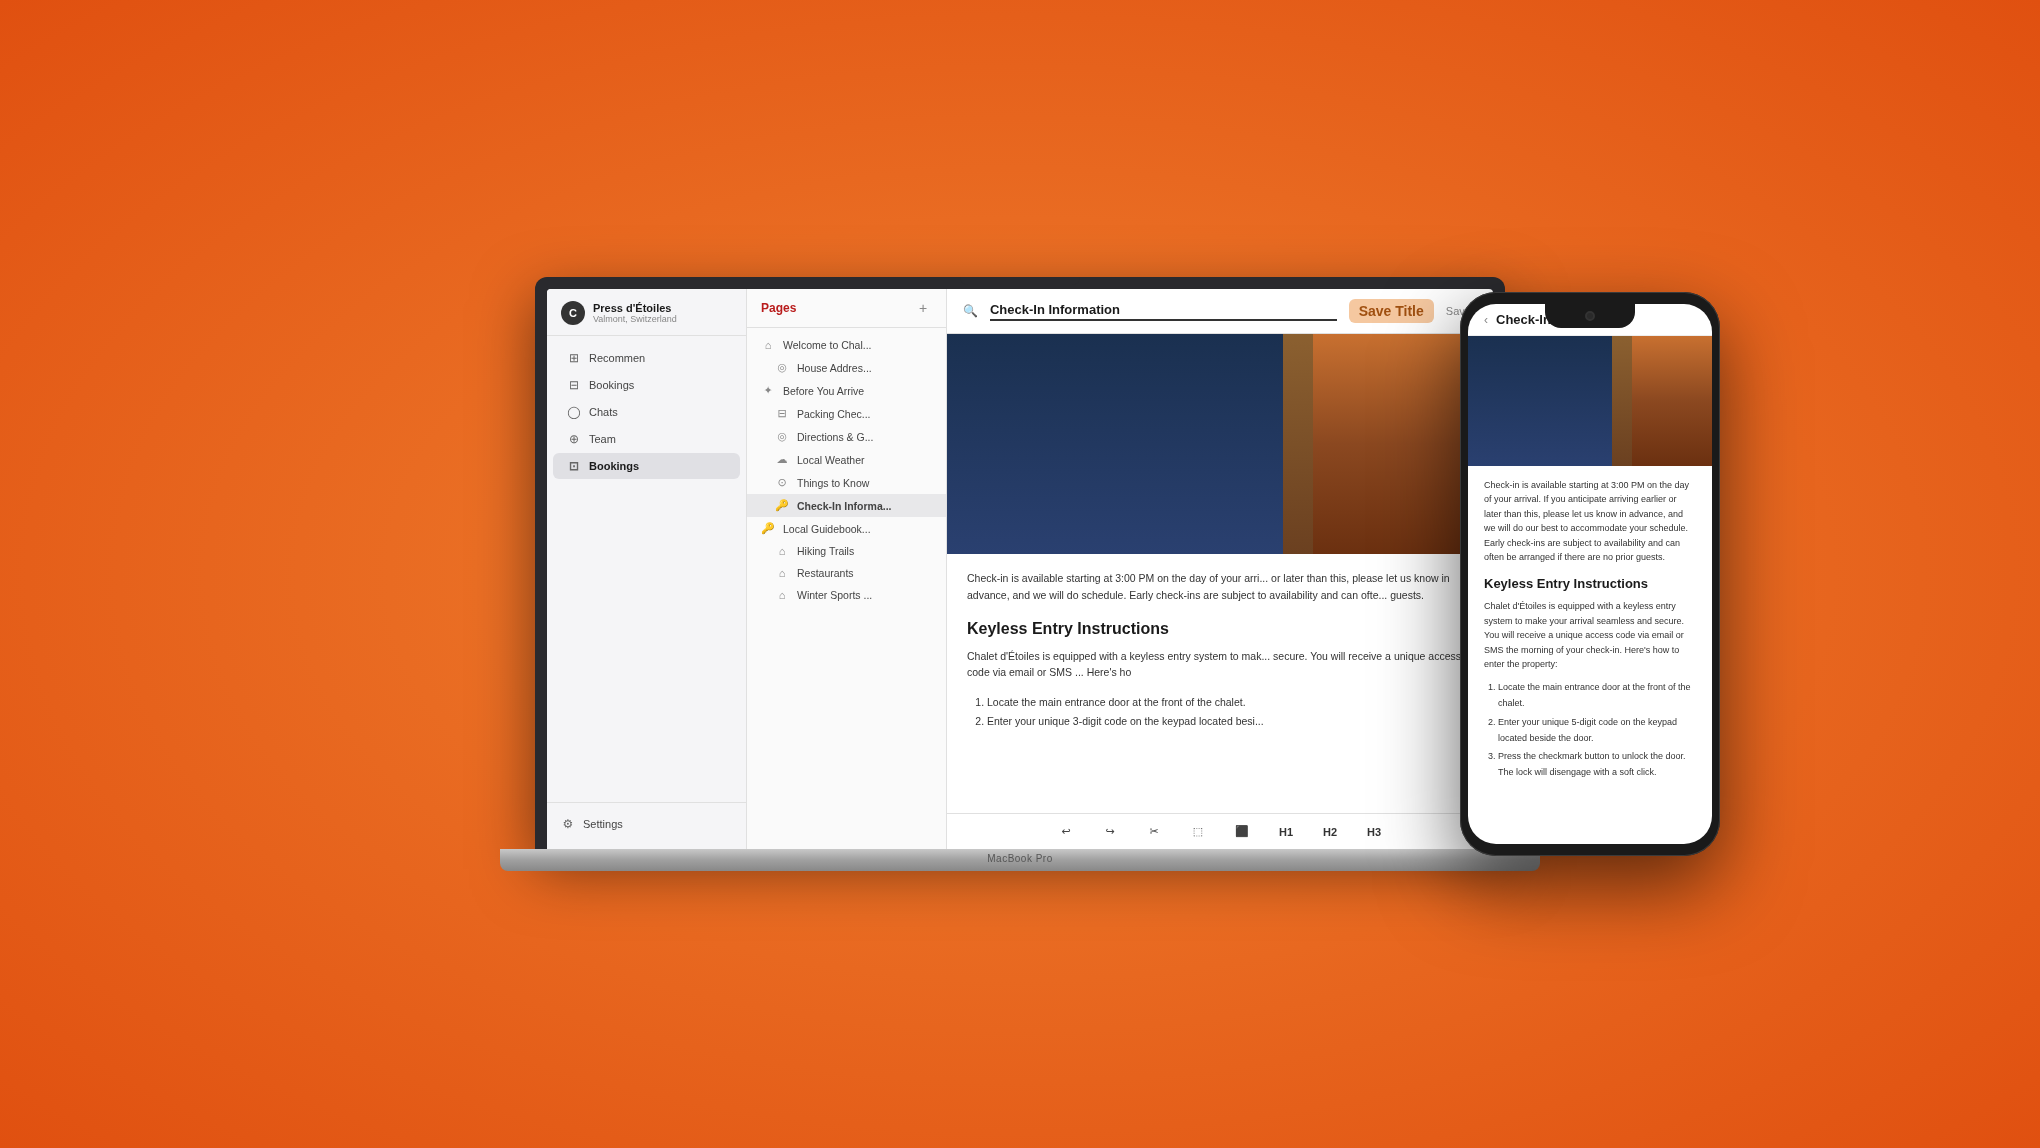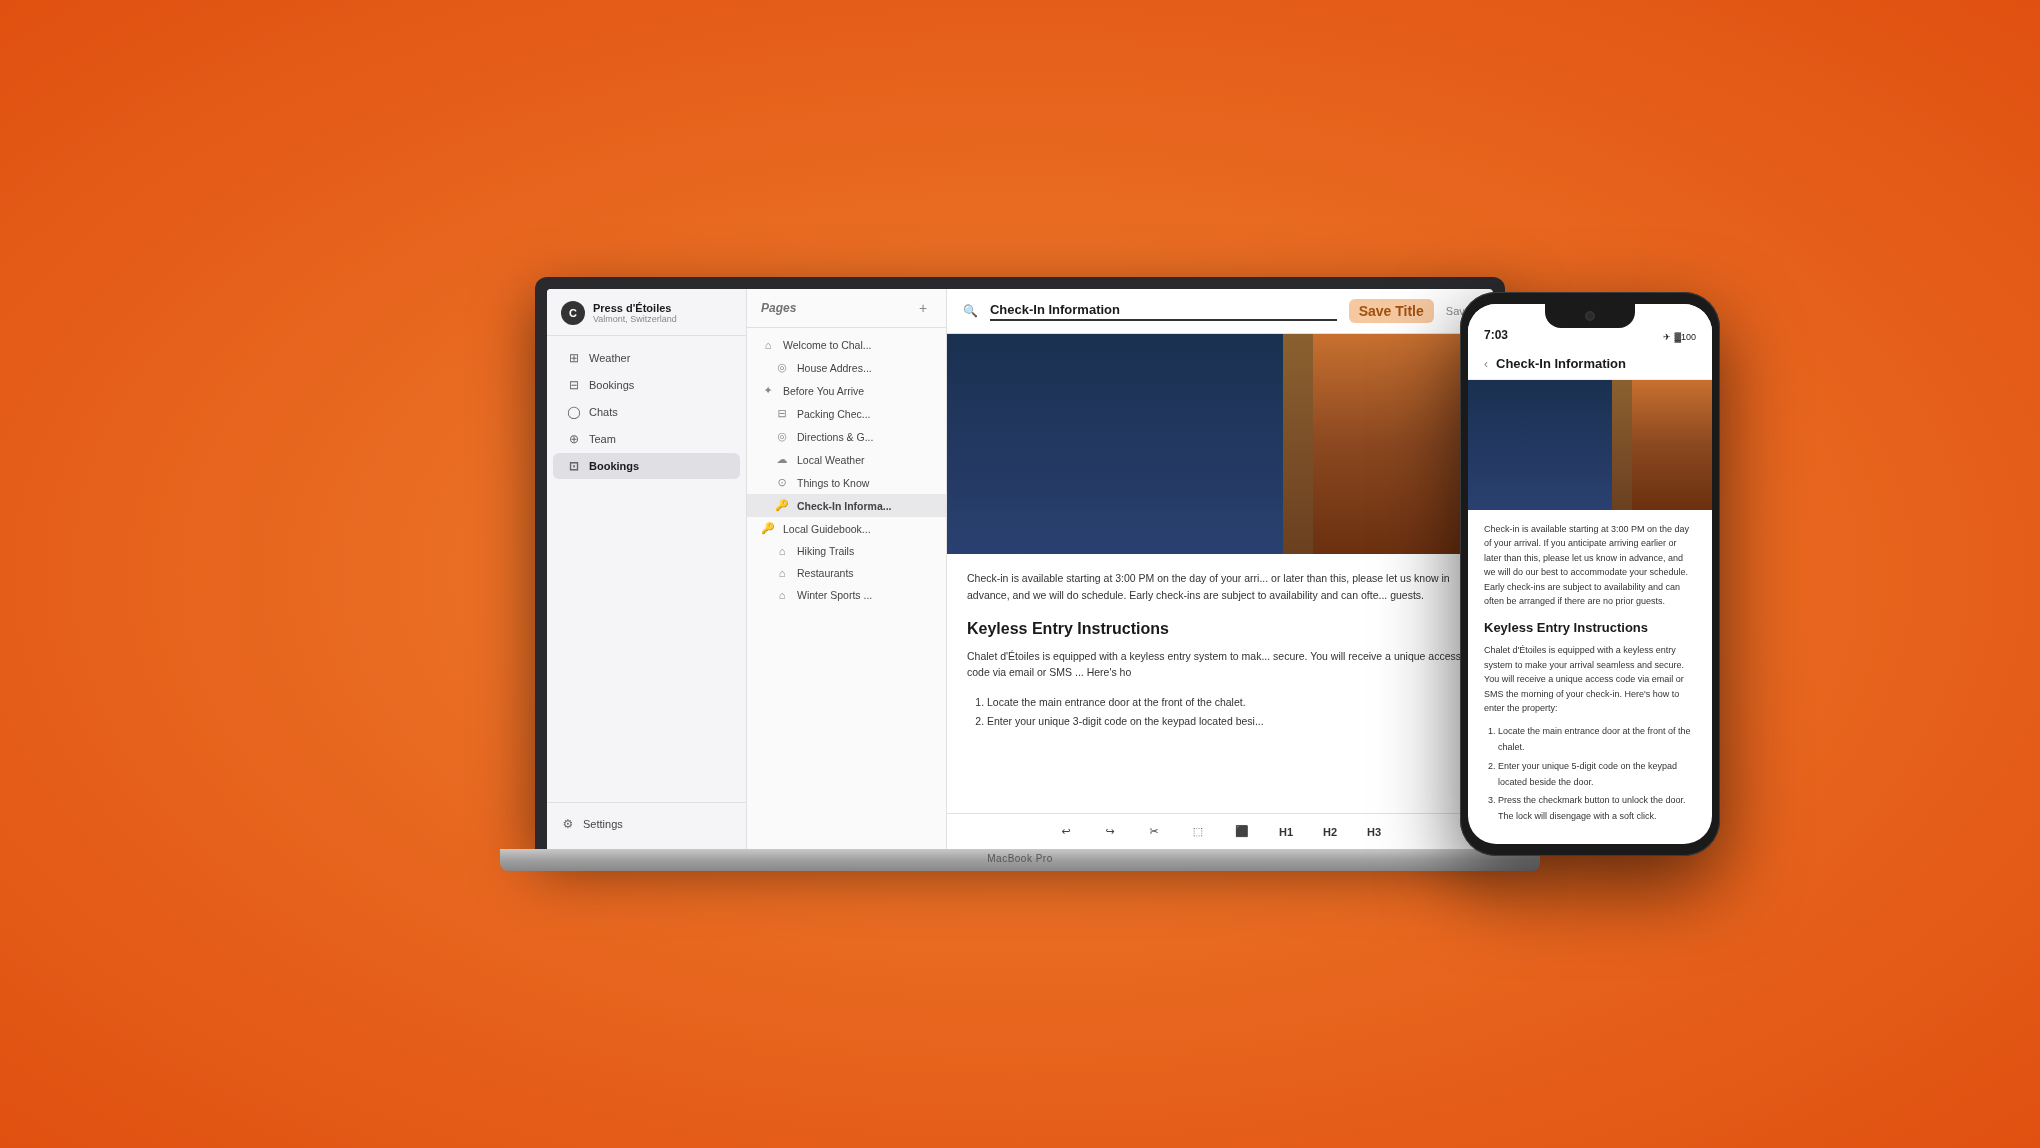--- a/index.html
+++ b/index.html
@@ -184,21 +184,21 @@
     }
 
     .pages-header {
       padding: 10px 14px;
       border-bottom: 1px solid #e0e0e0;
       display: flex;
       align-items: center;
       justify-content: space-between;
     }
 
-    .pages-title { font-size: 12px; font-weight: 600; color: #737373; font-style: italic; }
+    .pages-title { font-size: 12px; font-weight: 600; color: #b91c1c; }
 
     .pages-add {
       width: 18px;
       height: 18px;
       display: flex;
       align-items: center;
       justify-content: center;
       color: #888;
       font-size: 14px;
       cursor: pointer;
@@ -534,21 +534,21 @@
               </div>
               <div class="brand-info">
                 <div class="brand-name">Press d'Étoiles</div>
                 <div class="brand-sub">Valmont, Switzerland</div>
               </div>
             </div>
 
             <div class="sidebar-nav">
               <div class="nav-item">
                 <span class="nav-icon">⊞</span>
-                <span>Weather</span>
+                <span>Recommen</span>
               </div>
               <div class="nav-item">
                 <span class="nav-icon">⊟</span>
                 <span>Bookings</span>
               </div>
               <div class="nav-item">
                 <span class="nav-icon">◯</span>
                 <span>Chats</span>
               </div>
               <div class="nav-item">
@@ -673,27 +673,20 @@
       </div>
     </div>
     <div class="macbook-base"></div>
   </div>
 
   <div class="iphone">
     <div class="iphone-notch">
       <div class="iphone-camera"></div>
     </div>
     <div class="iphone-screen">
-      <div class="iphone-status-bar">
-        <span class="status-time">7:03</span>
-        <div class="status-icons">
-          <span class="status-icon-item">✈</span>
-          <span class="status-icon-item">▓100</span>
-        </div>
-      </div>
 
       <div class="iphone-nav">
         <span class="iphone-back">‹</span>
         <span class="iphone-nav-title">Check-In Information</span>
       </div>
 
       <div class="iphone-hero">
         <div style="position:absolute;inset:0;display:flex;">
           <div style="flex:1;background:linear-gradient(180deg,#1a3050 0%,#2a4070 100%);"></div>
           <div style="width:20px;background:linear-gradient(180deg,#8b6030 0%,#6b4020 100%);"></div>

